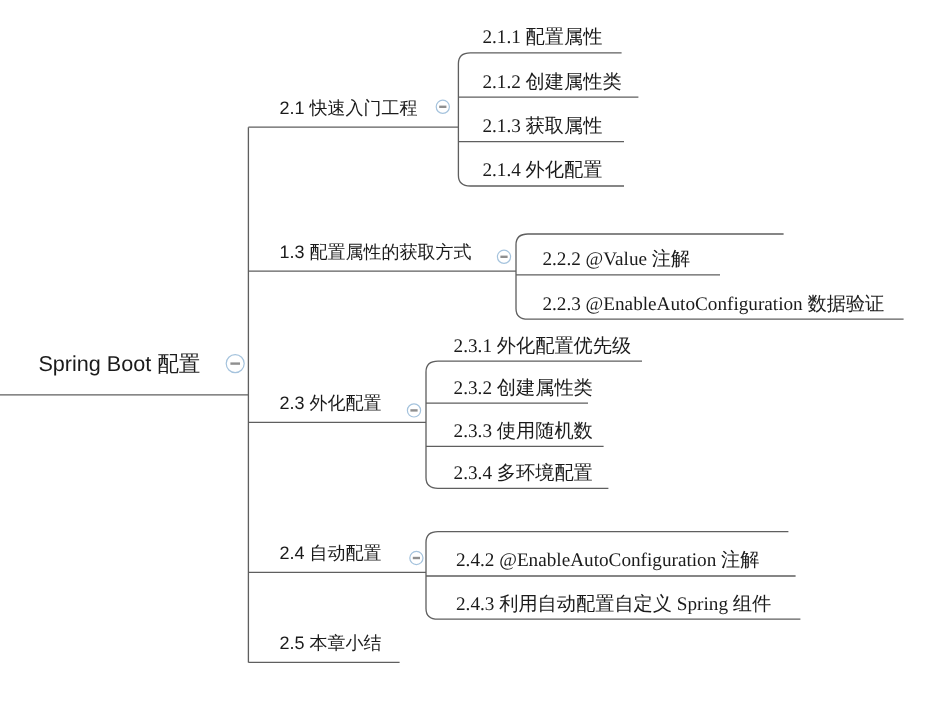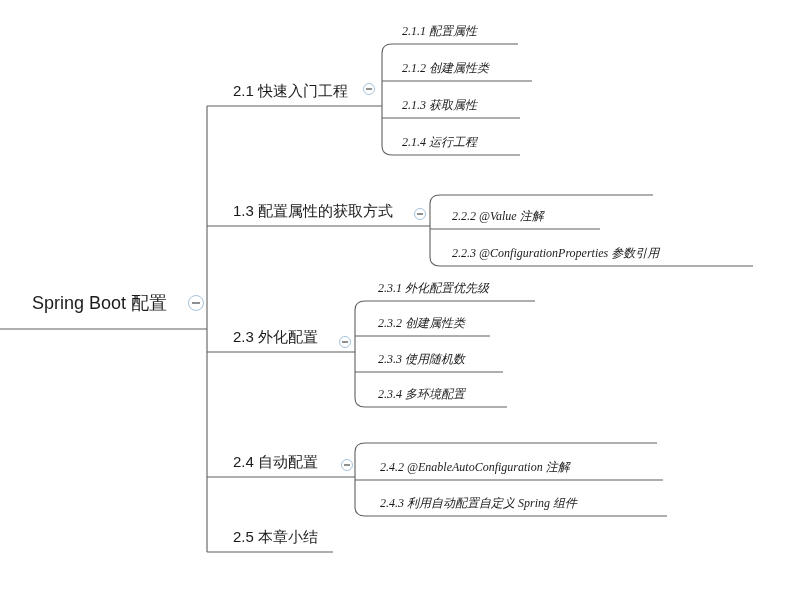--- a/index.html
+++ b/index.html
@@ -5,21 +5,21 @@
   html,body{margin:0;padding:0;background:#ffffff;}
   .canvas{
     position:relative;width:793px;height:596px;background:#ffffff;overflow:hidden;
     font-family:"Liberation Sans",sans-serif;
   }
   .lines{position:absolute;left:0;top:0;}
   .lines path{fill:none;stroke:#5f5f5f;stroke-width:1.1;}
   .topic{position:absolute;white-space:nowrap;color:#1b1b1b;}
   .topic.root{font-size:18px;line-height:23px;font-family:"Liberation Sans",sans-serif;}
   .topic.main{font-size:15px;line-height:19px;font-family:"Liberation Sans",sans-serif;}
-  .topic.sub{font-size:12px;line-height:17px;font-family:"Liberation Serif",serif;font-style:italic;}
+  .topic.sub{font-size:16px;line-height:17px;font-family:"Liberation Serif",serif;}
   .collapse{
     position:absolute;box-sizing:border-box;background:#ffffff;
     border:1px solid #a5c3dd;border-radius:50%;
     display:flex;align-items:center;justify-content:center;
   }
   .collapse.sm{width:12px;height:12px;}
   .collapse.lg{width:16px;height:16px;}
   .collapse .dash{display:block;height:1.5px;background:#8f8f8f;}
   .collapse.sm .dash{width:6px;}
   .collapse.lg .dash{width:8px;}
@@ -44,28 +44,28 @@
     <span class="dash"></span>
   </div>
 
   <div class="topic main" style="left:233px;top:81px">2.1 快速入门工程</div>
   <div class="collapse sm" style="left:363px;top:83px">
     <span class="dash"></span>
   </div>
   <div class="topic sub" style="left:402px;top:23px">2.1.1 配置属性</div>
   <div class="topic sub" style="left:402px;top:60px">2.1.2 创建属性类</div>
   <div class="topic sub" style="left:402px;top:97px">2.1.3 获取属性</div>
-  <div class="topic sub" style="left:402px;top:134px">2.1.4 运行工程</div>
+  <div class="topic sub" style="left:402px;top:134px">2.1.4 外化配置</div>
 
   <div class="topic main" style="left:233px;top:201px">1.3 配置属性的获取方式</div>
   <div class="collapse sm" style="left:414px;top:208px">
     <span class="dash"></span>
   </div>
   <div class="topic sub" style="left:452px;top:208px">2.2.2 @Value 注解</div>
-  <div class="topic sub" style="left:452px;top:245px">2.2.3 @ConfigurationProperties 参数引用</div>
+  <div class="topic sub" style="left:452px;top:245px">2.2.3 @EnableAutoConfiguration 数据验证</div>
 
   <div class="topic main" style="left:233px;top:327px">2.3 外化配置</div>
   <div class="collapse sm" style="left:339px;top:336px">
     <span class="dash"></span>
   </div>
   <div class="topic sub" style="left:378px;top:280px">2.3.1 外化配置优先级</div>
   <div class="topic sub" style="left:378px;top:315px">2.3.2 创建属性类</div>
   <div class="topic sub" style="left:378px;top:351px">2.3.3 使用随机数</div>
   <div class="topic sub" style="left:378px;top:386px">2.3.4 多环境配置</div>
 

